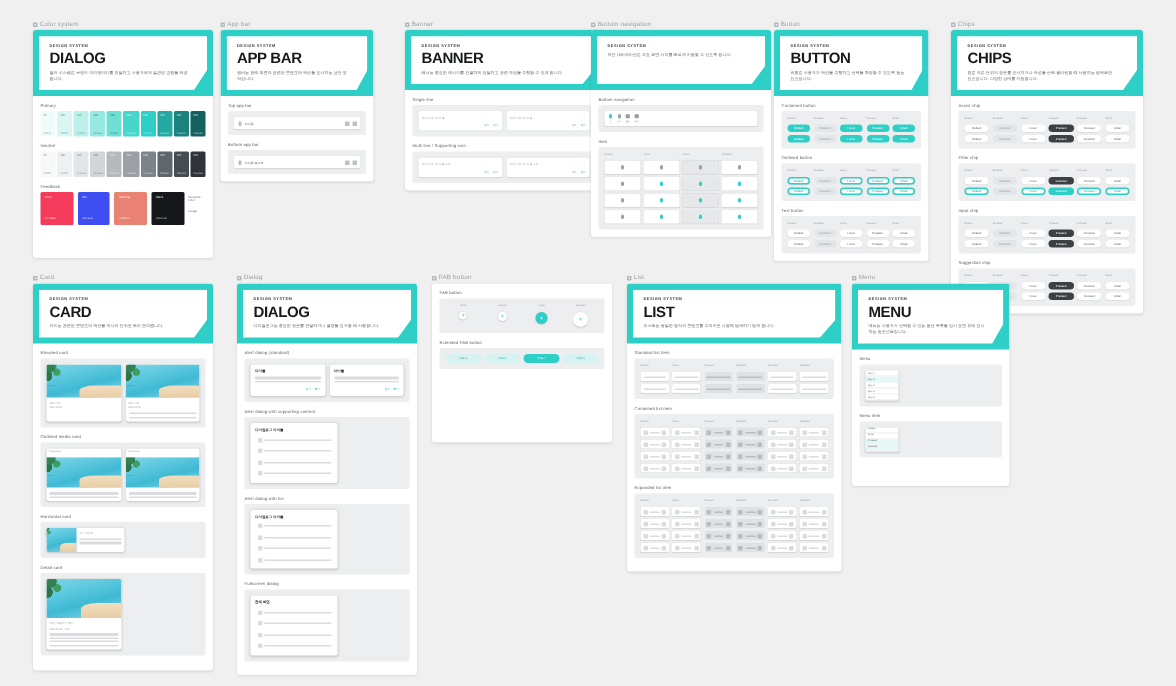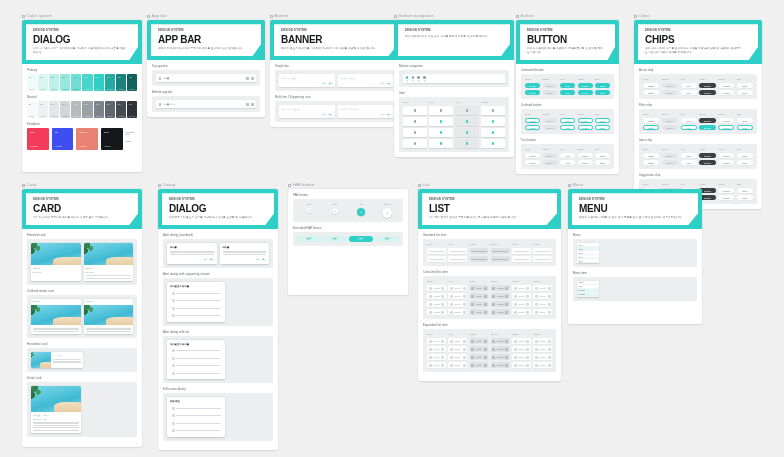--- a/index.html
+++ b/index.html
@@ -264,21 +264,21 @@
             <div class="fb-txt">
               <div>Semantic color</div>
               <div>Usage</div>
             </div>
           </div>
         </div>
         <div class="sec"></div>
         <div style="height: 5px;"></div>
       </div>
     </div>
-    <div class="frame" style="left: 147px; top: 14px; width: 118px;">
+    <div class="frame" style="left: 147px; top: 14px; width: 102px;">
       <div class="frame-label">
         <span class="lbl-icon"></span>
         <span>App bar</span>
       </div>
       <div class="frame-body" style="min-height: 96px;">
         <div class="hero">
           <div class="hero-plate">
             <div class="hero-eyebrow">DESIGN SYSTEM</div>
             <div class="hero-title">APP BAR</div>
             <div class="hero-sub">앱바는 현재 화면과 관련된 콘텐츠와 액션을 표시하는 상단 영역입니다.</div>
@@ -1371,21 +1371,21 @@
                   <div class="sq"></div>
                 </div>
               </div>
             </div>
           </div>
         </div>
         <div class="sec"></div>
         <div style="height: 5px;"></div>
       </div>
     </div>
-    <div class="frame" style="left: 568px; top: 183px; width: 134px;">
+    <div class="frame" style="left: 568px; top: 183px; width: 105px;">
       <div class="frame-label">
         <span class="lbl-icon"></span>
         <span>Menu</span>
       </div>
       <div class="frame-body" style="min-height: 135px;">
         <div class="hero">
           <div class="hero-plate">
             <div class="hero-eyebrow">DESIGN SYSTEM</div>
             <div class="hero-title">MENU</div>
             <div class="hero-sub">메뉴는 사용자가 선택할 수 있는 옵션 목록을 임시 표면 위에 표시하는 컴포넌트입니다.</div>

